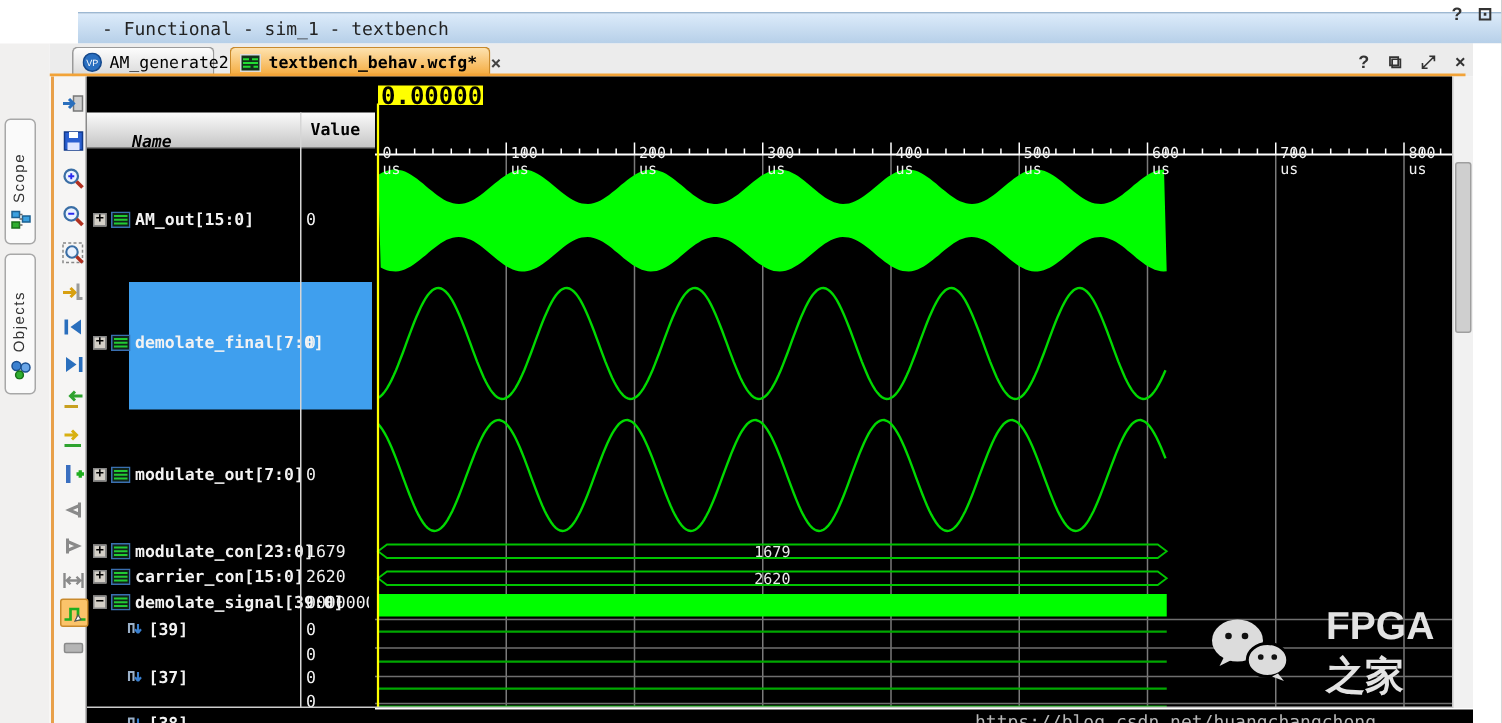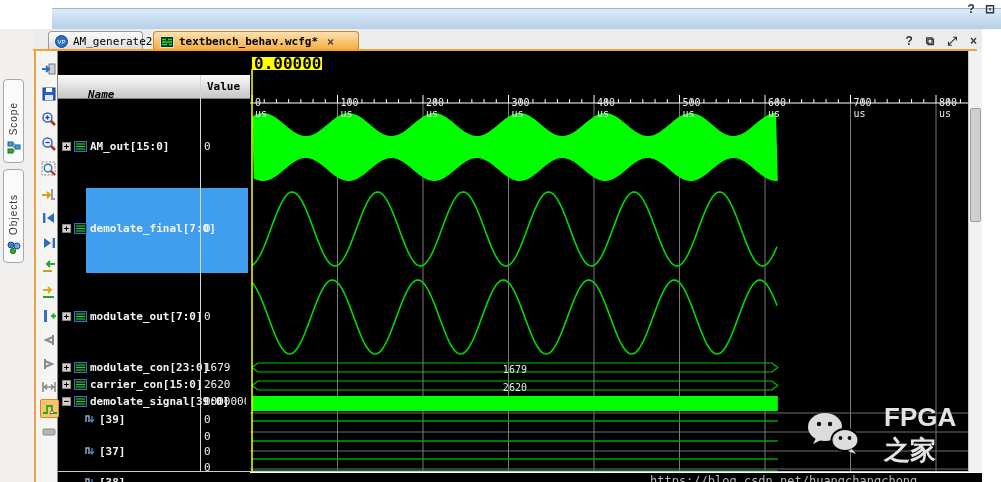--- a/index.html
+++ b/index.html
@@ -70,38 +70,39 @@
   
   #watermark{left:806px;top:410px;width:175px;height:50px;display:flex;align-items:center;gap:8px;}
   #wm-text{color:#e3e3e3;font-size:26px;font-weight:600;font-family:"Liberation Sans",sans-serif;margin-left:16px;}
 </style>
 </head>
 <body>
 
 <div id="screen">
 
   <div class="abs" id="titlebar">
+    <span class="trest">- Functional - sim_1 - textbench</span>
   </div>
   <div class="abs" id="titlebar-btns">
       <span>?</span>
       <span>⊡</span>
     </div>
 
   <div class="abs" id="tabbar">
       <div class="tab inactive" style="left: 15px; width: 95px;">
         <span style="display: inline-flex;">
           <svg width="13" height="13" viewBox="0 0 13 13">
             <circle cx="6.5" cy="6.5" r="6" fill="#2a6fc0" stroke="#14488c"></circle>
             <text x="6.5" y="9" font-size="6" fill="#fff" text-anchor="middle" font-family="sans-serif">VP</text>
           </svg>
         </span>
         <span>AM_generate2.v</span>
         <span class="close">×</span>
       </div>
-      <div class="tab active" style="left: 120px; width: 206px;">
+      <div class="tab active" style="left: 120px; width: 174px;">
         <span style="display: inline-flex;">
           <svg width="14" height="12" viewBox="0 0 14 12">
             <rect x="0.5" y="0.5" width="13" height="11" fill="#12331a" stroke="#dcdcdc"></rect>
             <path d="M2 3.5 h4 M8 3.5 h4 M2 6 h10 M2 8.5 h5 M9 8.5 h3" stroke="#22dd33" stroke-width="1.4"></path>
           </svg>
         </span>
         <span>textbench_behav.wcfg*</span>
         <span class="close">×</span>
       </div>
     </div>

